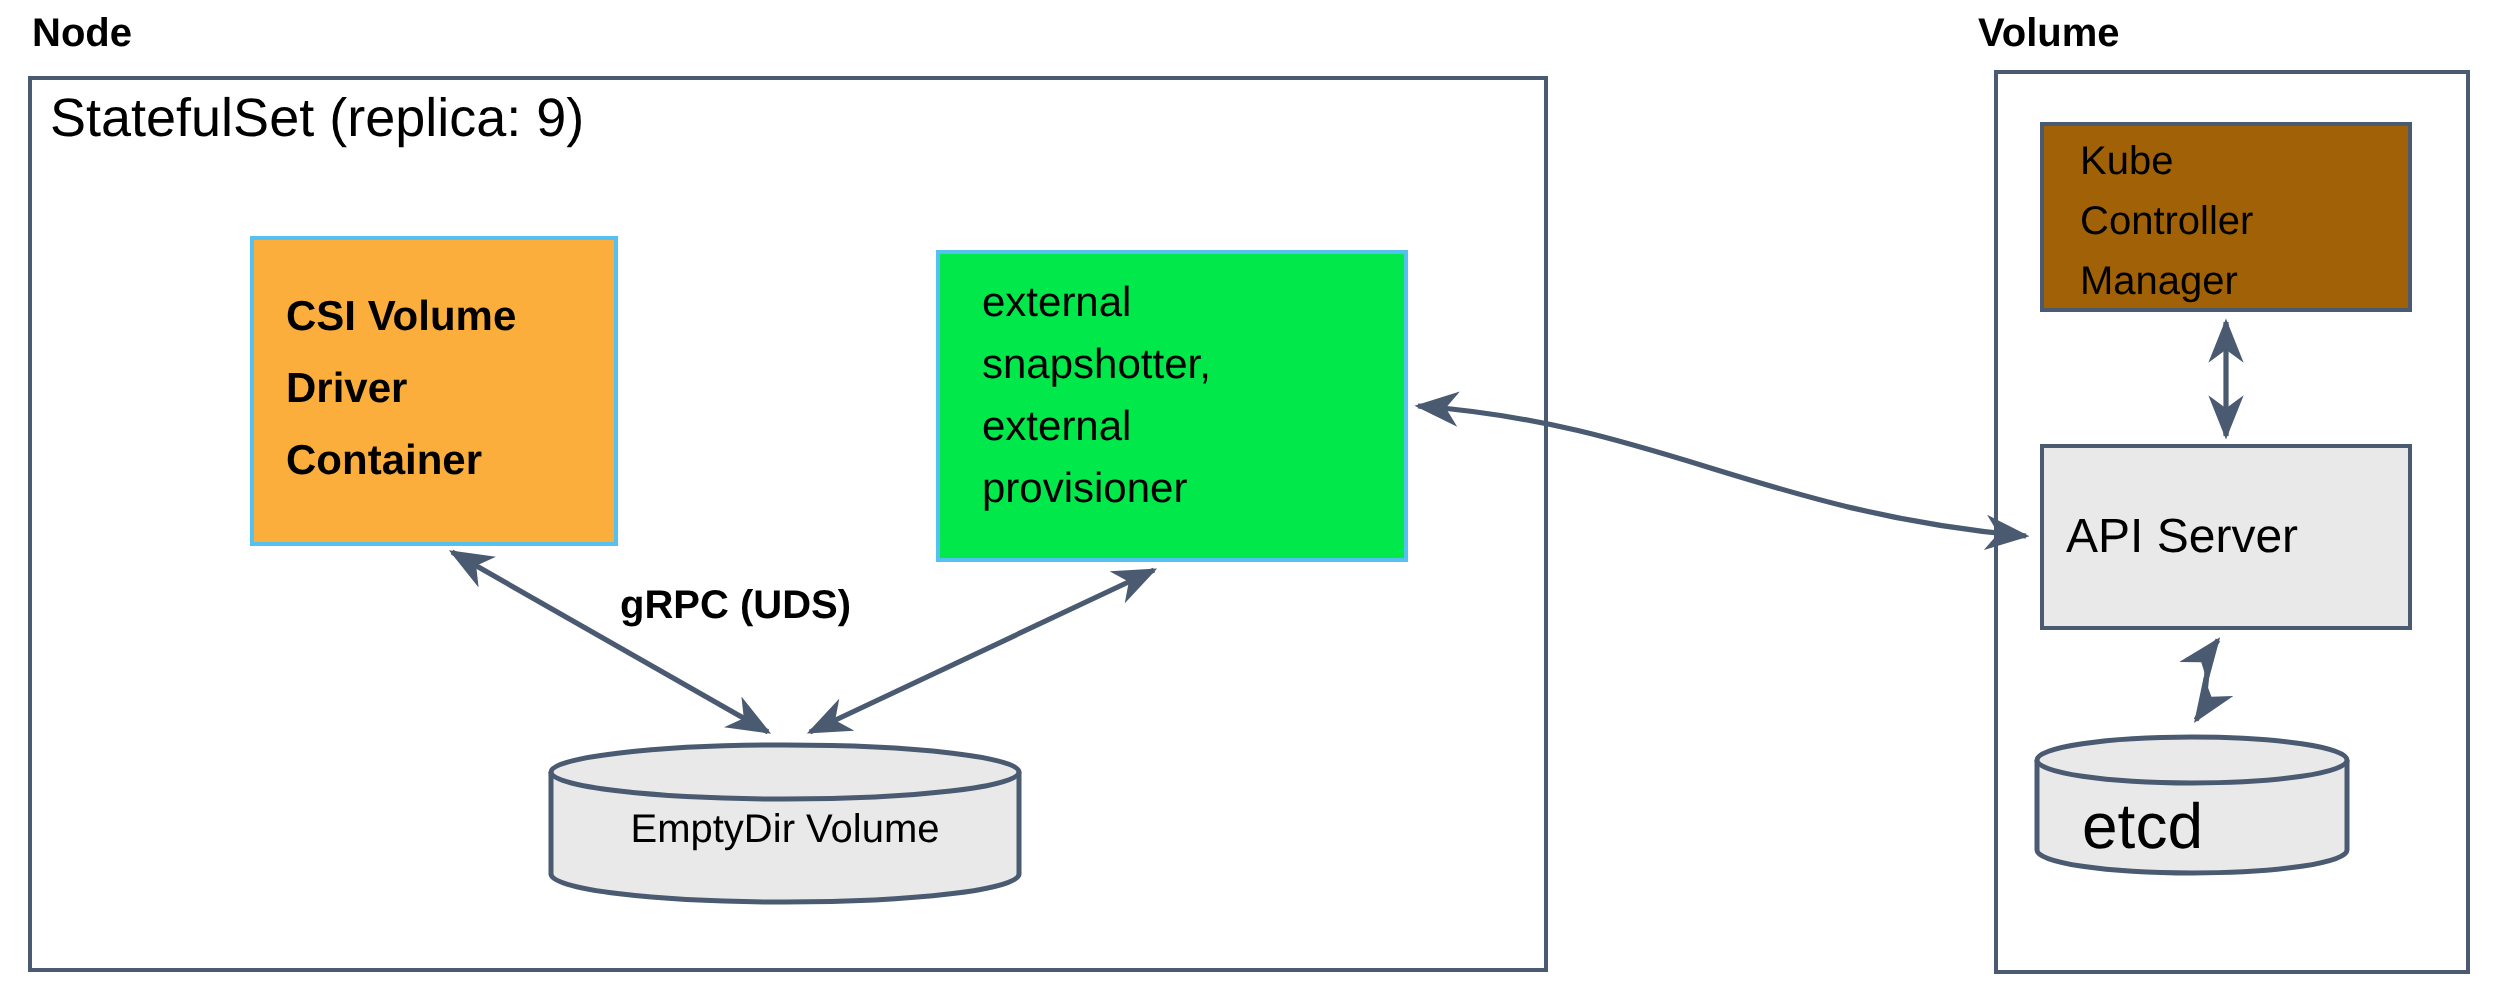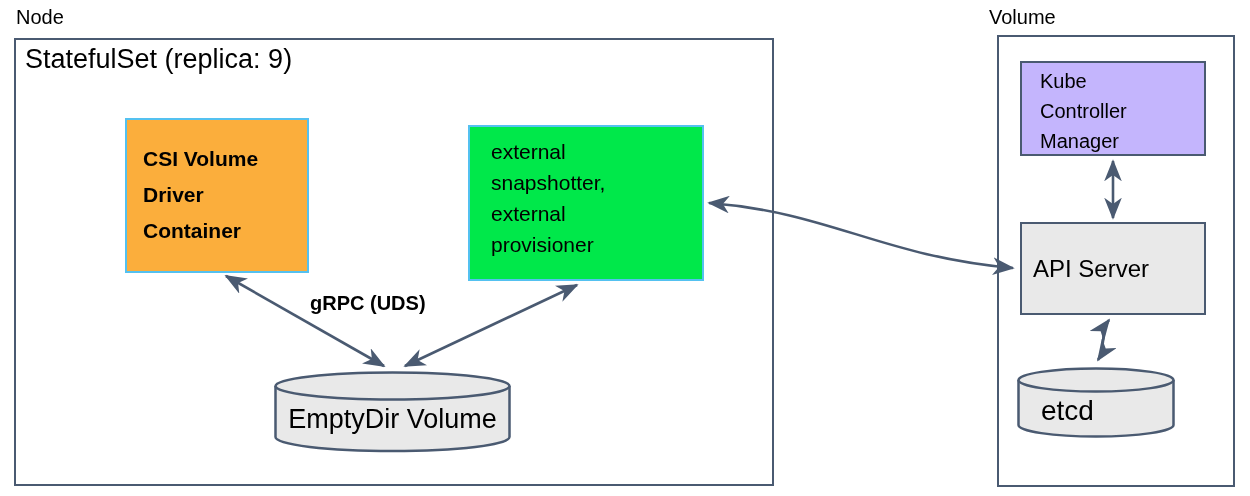--- a/index.html
+++ b/index.html
@@ -6,21 +6,21 @@
   .canvas{
     position:relative;
     width:1250px;height:496px;
     background:#ffffff;
     font-family:"Liberation Sans", sans-serif;
     color:#000000;
     overflow:hidden;
   }
   .section-label{
     position:absolute;
-    font-size:20px;font-weight:normal;color:#000;
+    font-size:20px;font-weight:bold;color:#000;
   }
   .outer-box{
     position:absolute;
     background:#ffffff;
     border:2px solid #4A5A71;
     box-sizing:border-box;
   }
   .ss-title{
     position:absolute;left:25px;top:44px;
     font-size:27px;font-weight:400;color:#000;
@@ -58,28 +58,28 @@
     font-size:24px;font-weight:400;
   }
   .grpc-label{
     position:absolute;left:310px;top:292px;width:156px;
     text-align:left;
     font-size:20px;font-weight:bold;
   }
   .cyl{position:absolute;}
   .cyl-label{
     position:absolute;
-    font-size:27px;font-weight:400;
+    font-size:20px;font-weight:400;
   }
   .emptydir-label{
     left:274px;top:404px;width:237px;text-align:center;
   }
   .etcd-label{
     left:1041px;top:395px;
-    font-size:28px;
+    font-size:32px;
   }
   .overlay{
     position:absolute;left:0;top:0;
     pointer-events:none;
   }
 </style>
 </head>
 <body>
 
 <div class="canvas">
@@ -103,21 +103,21 @@
   <svg class="cyl" style="left:274px;top:370px;" width="237" height="84" viewBox="0 0 237 84">
     <path d="M1.5,16 L1.5,67 A117,14 0 0 0 235.5,67 L235.5,16" fill="#E9E9E9" stroke="#4A5A71" stroke-width="2.5"></path>
     <ellipse cx="118.5" cy="16" rx="117" ry="13.5" fill="#E9E9E9" stroke="#4A5A71" stroke-width="2.5"></ellipse>
   </svg>
   <div class="cyl-label emptydir-label">EmptyDir Volume</div>
 
   <div class="section-label" style="left:989px;top:6px;">Volume</div>
 
   <div class="outer-box" style="left:997px;top:35px;width:238px;height:452px;"></div>
 
-  <div class="gray-box kcm-box" style="background-color: #c4b5fd;">
+  <div class="gray-box kcm-box" style="background-color: #a16207;">
     <span>Kube Controller Manager</span>
   </div>
 
   <div class="gray-box api-box" style="background-color: rgb(233, 233, 233);">
     <span>API Server</span>
   </div>
 
   <svg class="cyl" style="left:1017px;top:366px;" width="158" height="74" viewBox="0 0 158 74">
     <path d="M1.5,14 L1.5,59 A77.5,11.5 0 0 0 156.5,59 L156.5,14" fill="#E9E9E9" stroke="#4A5A71" stroke-width="2.5"></path>
     <ellipse cx="79" cy="14" rx="77.5" ry="11.5" fill="#E9E9E9" stroke="#4A5A71" stroke-width="2.5"></ellipse>

